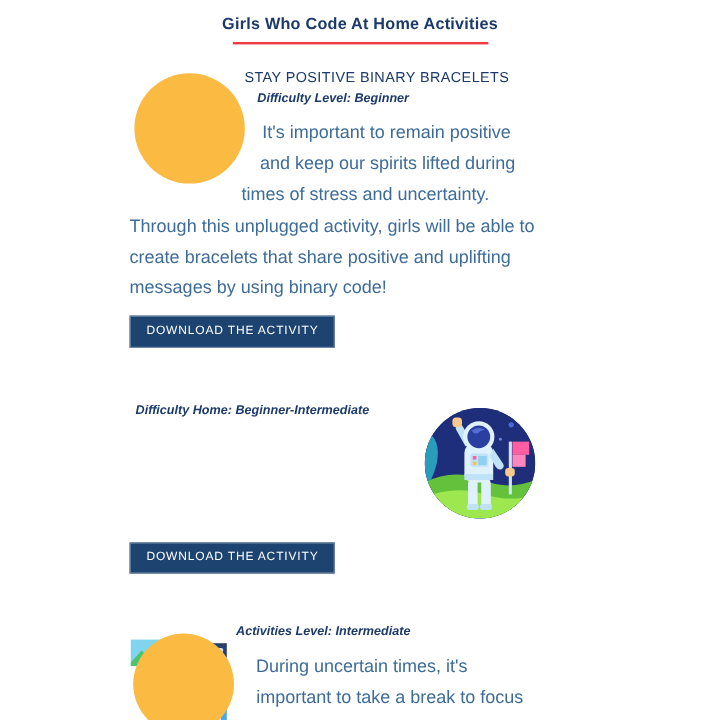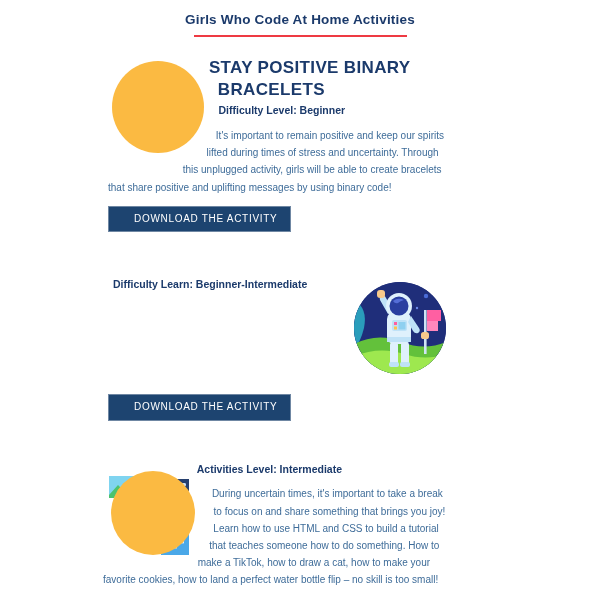--- a/index.html
+++ b/index.html
@@ -62,49 +62,50 @@
   }
   .media-right {
     float: right;
     width: 100px;
     height: 100px;
     margin: 2px 0 4px 12px;
     shape-outside: circle(50%);
   }
 
   .act-heading {
-    font-size: 17px;
-    font-weight: bold;
+    font-size: 12px;
+    font-weight: normal;
     color: #1b3a6b;
     letter-spacing: 0.35px;
     margin: 0 0 3px 0;
     line-height: 1.3;
   }
   .act-difficulty {
     font-size: 10.5px;
     font-weight: bold;
+    font-style: italic;
     color: #1b3a6b;
     margin: 0 0 9px 0;
     line-height: 1.3;
   }
   .act-body {
-    font-size: 10px;
+    font-size: 15px;
     color: #3e6c99;
     line-height: 1.72;
     margin: 0;
   }
 
   .btn-wrap { clear: both; padding-top: 10px; }
   .download-btn {
     display: inline-block;
     background: #1d4470;
     color: #ffffff;
     font-size: 10px;
     letter-spacing: 0.7px;
-    padding: 6px 13px 6px 25px;
+    padding: 6px 13px 6px 13px;
     border: 1px solid #6f87a3;
     text-decoration: none;
     font-family: "Liberation Sans", sans-serif;
     cursor: pointer;
     line-height: 1.25;
   }
 
   
   .act-1 .btn-wrap { margin-left: -0px; }
   .act-2 .btn-wrap { margin-left: -5px; }
@@ -222,21 +223,21 @@
               <rect x="46" y="80" width="10" height="5" rx="2" fill="#bfe2f7"></rect>
 
               <circle cx="45" cy="24" r="13" fill="#dff1fc"></circle>
               <circle cx="45" cy="24" r="9.5" fill="#2a3fa0"></circle>
               <path d="M39 19 q5 -4 11 -1 q-4 1 -6 3 q-3 1 -5 -2 Z" fill="#5d77e0" opacity="0.85"></path>
             </svg>
           </div>
         </div>
       </div>
 
-      <div class="act-difficulty">Difficulty Learn: Beginner-Intermediate</div>
+      <div class="act-difficulty">Difficulty Home: Beginner-Intermediate</div>
 
       <div class="btn-wrap">
         <a class="download-btn" href="#">DOWNLOAD THE ACTIVITY</a>
       </div>
     </div>
   </div>
 
   <div class="activity act-3">
     <div class="act-inner">
       <div class="media-left">

